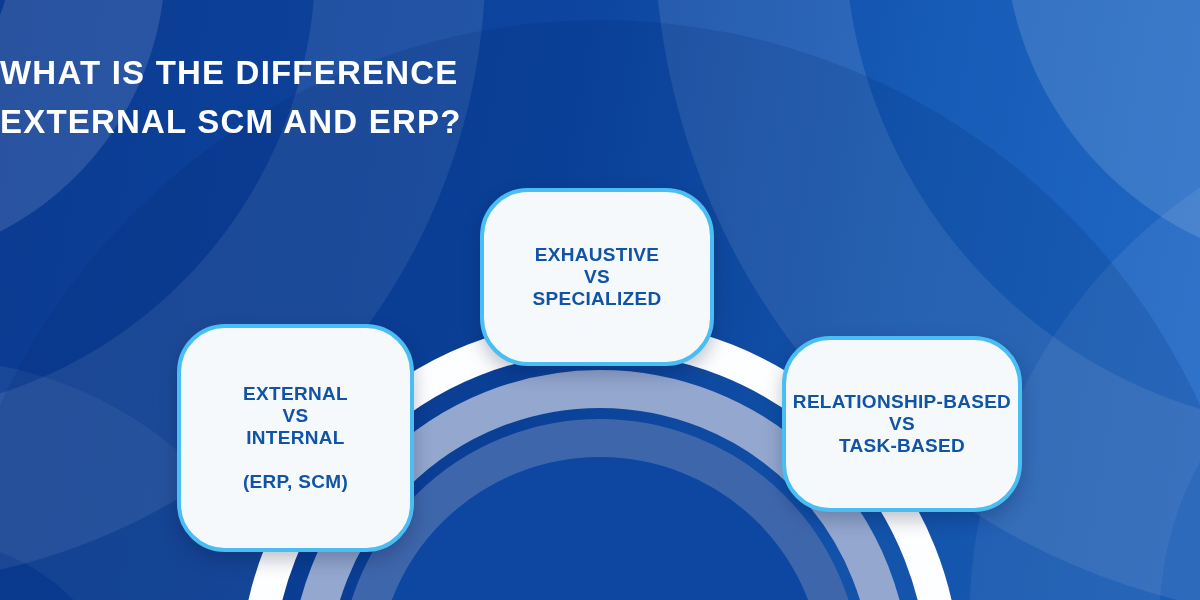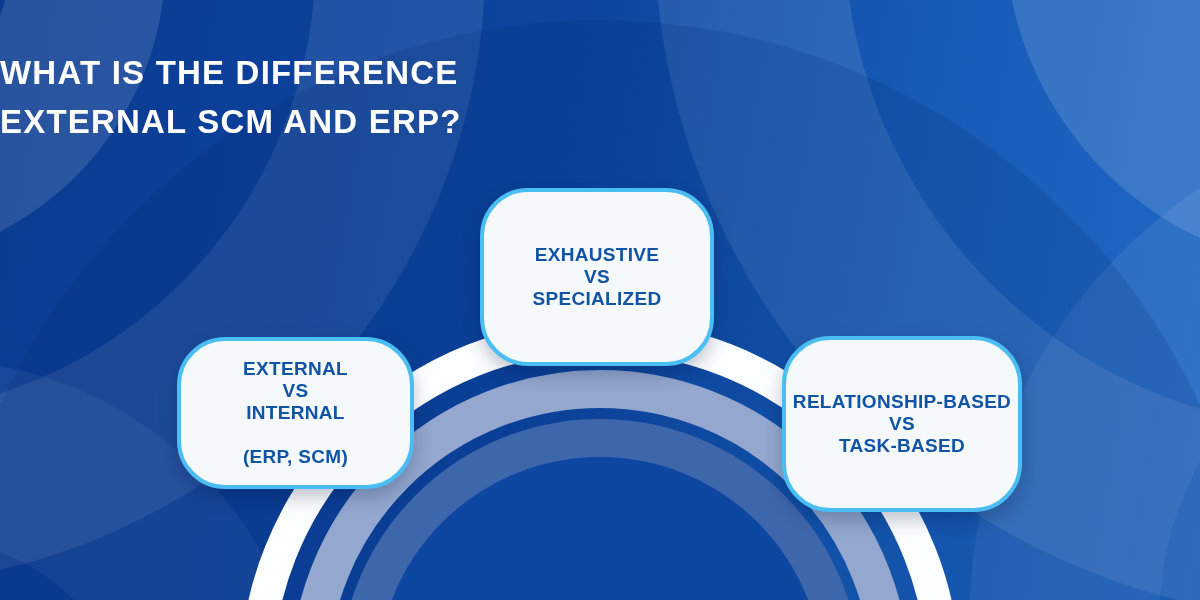--- a/index.html
+++ b/index.html
@@ -45,21 +45,21 @@
   }
   .title-line { display: block; }
   .card {
     position: absolute; box-sizing: border-box;
     background: #F6F9FC; border: 4px solid #4ABDF2; border-radius: 48px;
     display: flex; flex-direction: column; align-items: center; justify-content: center;
     text-align: center; color: #1154A6; font-weight: bold;
     font-size: 19px; line-height: 22px; letter-spacing: 0.3px;
     box-shadow: 0 8px 18px rgba(2, 20, 60, 0.25);
   }
-  .card-left   { left: 177px; top: 337px; width: 237px; height: 152px; }
+  .card-left   { left: 177px; top: 324px; width: 237px; height: 228px; }
   .card-center { left: 480px; top: 188px; width: 234px; height: 178px; }
   .card-right  { left: 782px; top: 336px; width: 240px; height: 176px; }
   .card-line { display: block; }
   .card-note { margin-top: 22px; }
 </style>
 </head>
 <body>
 
 <div class="stage">
 

